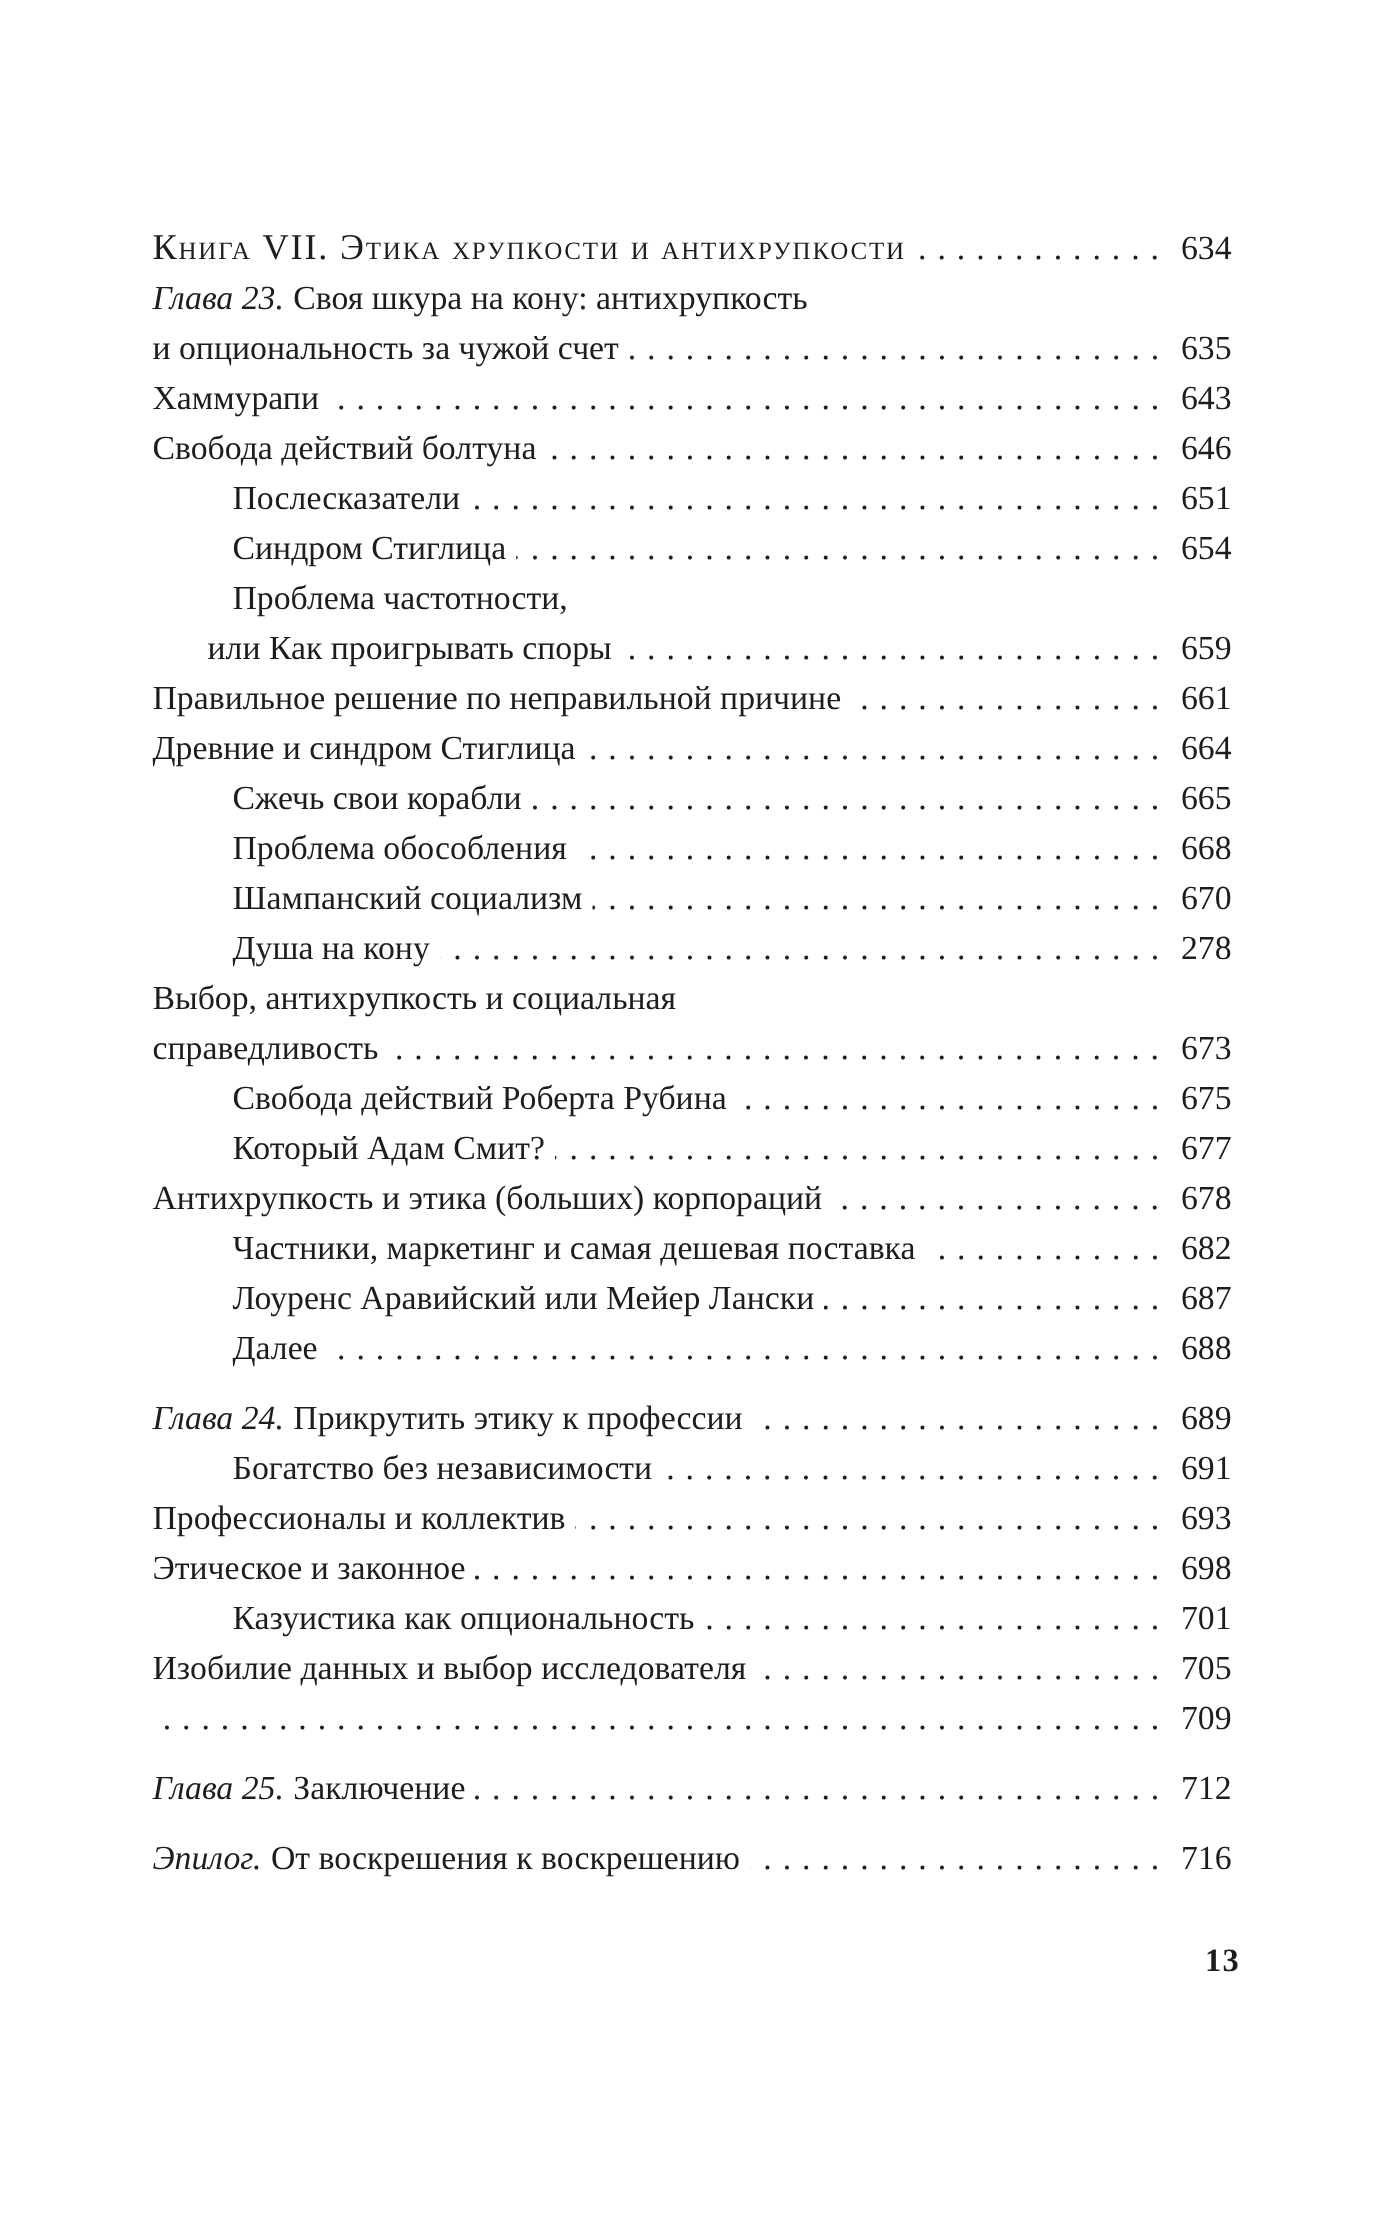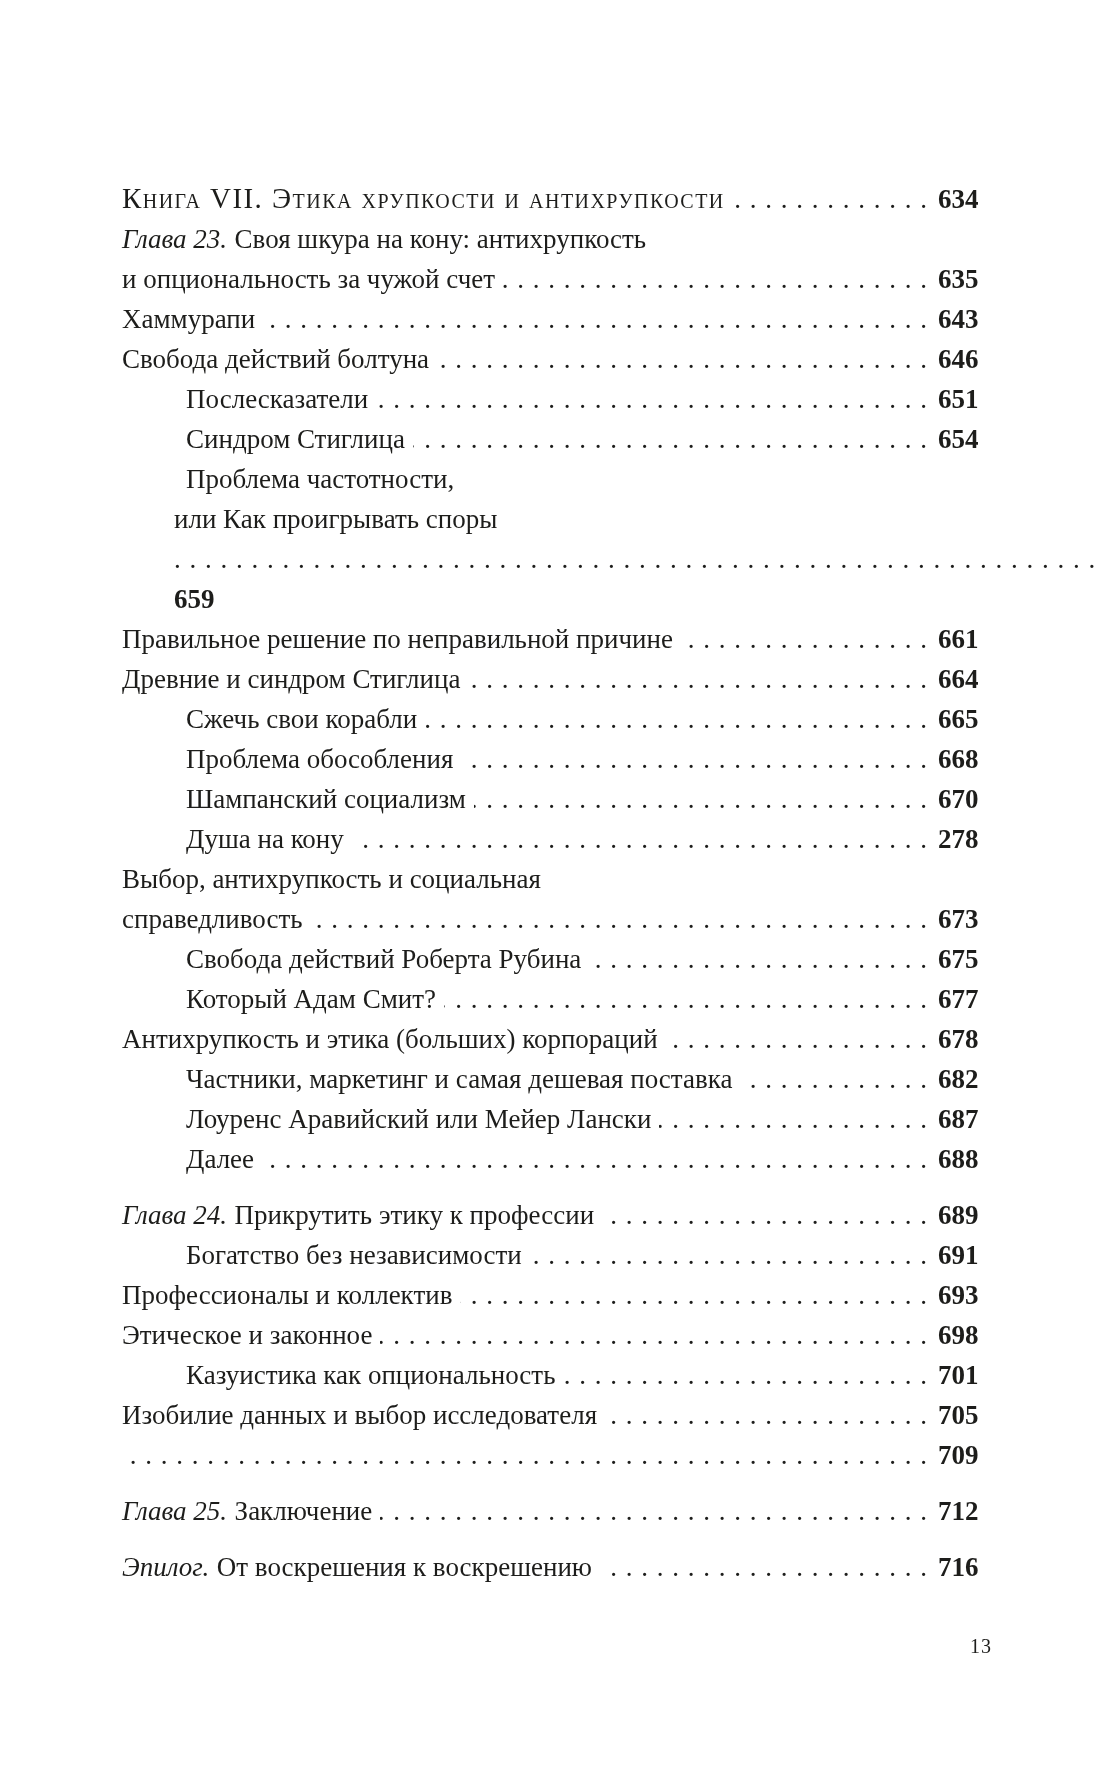--- a/index.html
+++ b/index.html
@@ -18,21 +18,21 @@
     height: 100%;
     padding: 178px 108px 0 122px;
   }
   .toc-row {
     display: flex;
     align-items: baseline;
     line-height: 40px;
     white-space: nowrap;
   }
   .toc-row.indent  { padding-left: 64px; }
-  .toc-row.indent2 { padding-left: 44px; flex-direction: column; }
+  .toc-row.indent2 { padding-left: 44px; }
   .toc-row.chapter-gap { margin-top: 16px; }
   .prefix { font-style: italic; margin-right: 0.28em; }
   .smallcaps .title {
     font-variant: small-caps;
     letter-spacing: 0.05em;
     font-size: 29px;
   }
   .leader {
     flex: 1 1 auto;
     min-width: 18px;
@@ -41,29 +41,28 @@
     direction: rtl;           
     margin: 0 10px 0 8px;
     color: #1d1d1b;
   }
   .leader::after {
     content: ". . . . . . . . . . . . . . . . . . . . . . . . . . . . . . . . . . . . . . . . . . . . . . . . . . . . . . . . . . . .";
     letter-spacing: 1px;
   }
   .pagenum {
     min-width: 54px;
-    text-align: left;
+    text-align: center;
     flex: 0 0 auto;
-    font-weight: bold;
   }
   .folio {
     margin-top: 48px;
     text-align: right;
-    font-weight: normal;
-    font-size: 20px;
+    font-weight: bold;
+    font-size: 26px;
     letter-spacing: 1px;
   }
 </style>
 </head>
 <body>
 
 <div class="page">
   <main class="toc" id="toc">
       <div class="toc-row smallcaps">
     <span class="toc-text"><span class="title">Книга VII. Этика хрупкости и антихрупкости</span></span>

